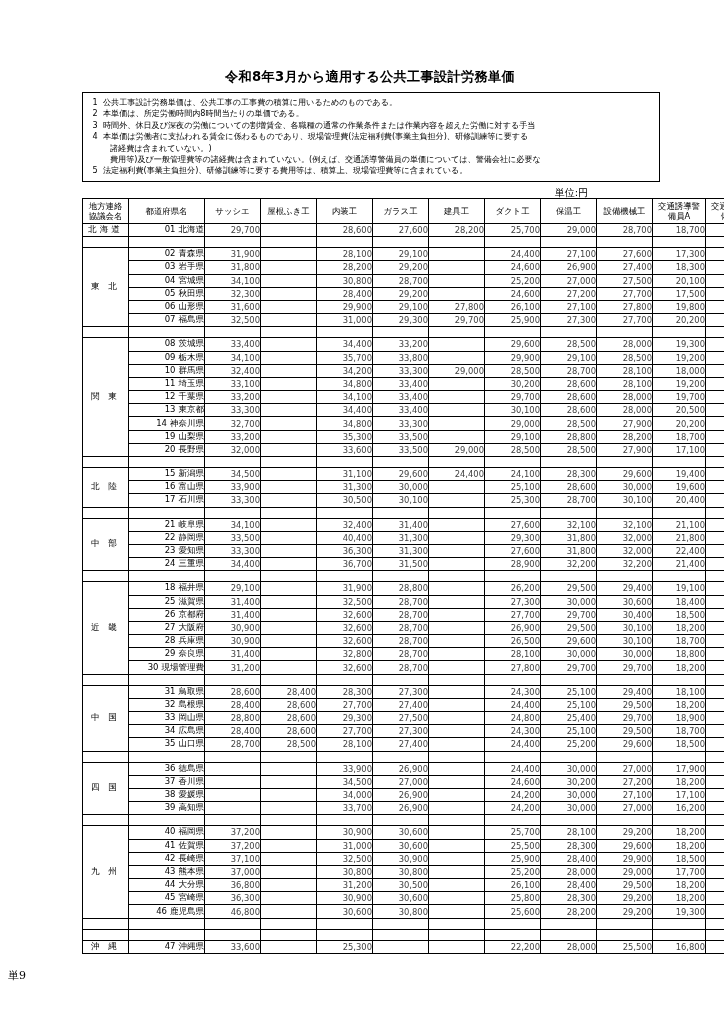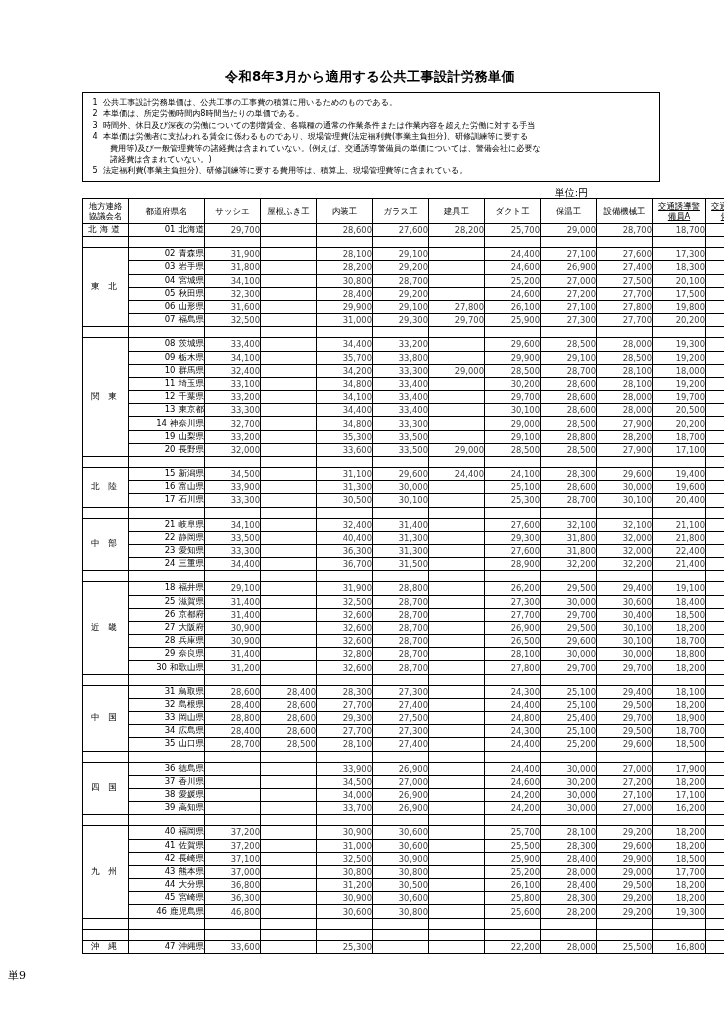--- a/index.html
+++ b/index.html
@@ -92,21 +92,21 @@
   table.rates thead th {
     height: 25px;
     text-align: center;
     font-weight: normal;
     font-size: 8.4px;
     line-height: 10.2px;
   }
   th.h-region { width: 46px; }
   th.h-pref   { width: 76px; }
   th.h-job    { width: 56px; }
-  th.h-guard  { width: 53px; text-decoration: underline; }
+  th.h-guard  { width: 53px; }
 
   td.c-region {
     text-align: center;
     letter-spacing: 3px;
     padding-left: 3px;
     font-size: 8.6px;
     vertical-align: middle;
   }
   td.c-pref {
     text-align: right;
@@ -156,25 +156,25 @@
       <div class="note-row">
         <span class="note-num">3</span>
         <span class="note-text">時間外、休日及び深夜の労働についての割増賃金、各職種の通常の作業条件または作業内容を超えた労働に対する手当</span>
       </div>
       <div class="note-row">
         <span class="note-num">4</span>
         <span class="note-text">本単価は労働者に支払われる賃金に係わるものであり、現場管理費(法定福利費(事業主負担分)、研修訓練等に要する</span>
       </div>
       <div class="note-row note-cont">
         <span class="note-num">4</span>
-        <span class="note-text">費用等)及び一般管理費等の諸経費は含まれていない。(例えば、交通誘導警備員の単価については、警備会社に必要な</span>
+        <span class="note-text">諸経費は含まれていない。)</span>
       </div>
       <div class="note-row note-cont">
         <span class="note-num">4</span>
-        <span class="note-text">諸経費は含まれていない。)</span>
+        <span class="note-text">費用等)及び一般管理費等の諸経費は含まれていない。(例えば、交通誘導警備員の単価については、警備会社に必要な</span>
       </div>
       <div class="note-row">
         <span class="note-num">5</span>
         <span class="note-text">法定福利費(事業主負担分)、研修訓練等に要する費用等は、積算上、現場管理費等に含まれている。</span>
       </div>
     </div>
 
   <div class="unit-label">単位:円</div>
 
   <div class="tbl-wrap">
@@ -643,21 +643,21 @@
             <td class="c-val">32,800</td>
             <td class="c-val">28,700</td>
             <td class="c-val"></td>
             <td class="c-val">28,100</td>
             <td class="c-val">30,000</td>
             <td class="c-val">30,000</td>
             <td class="c-val">18,800</td>
             <td class="c-val">15,800</td>
           </tr>
           <tr>
-            <td class="c-pref"><span class="pcode">30</span><span class="pname">和歌山県</span></td>
+            <td class="c-pref"><span class="pcode">30</span><span class="pname">現場管理費</span></td>
             <td class="c-val">31,200</td>
             <td class="c-val"></td>
             <td class="c-val">32,600</td>
             <td class="c-val">28,700</td>
             <td class="c-val"></td>
             <td class="c-val">27,800</td>
             <td class="c-val">29,700</td>
             <td class="c-val">29,700</td>
             <td class="c-val">18,200</td>
             <td class="c-val">15,600</td>

